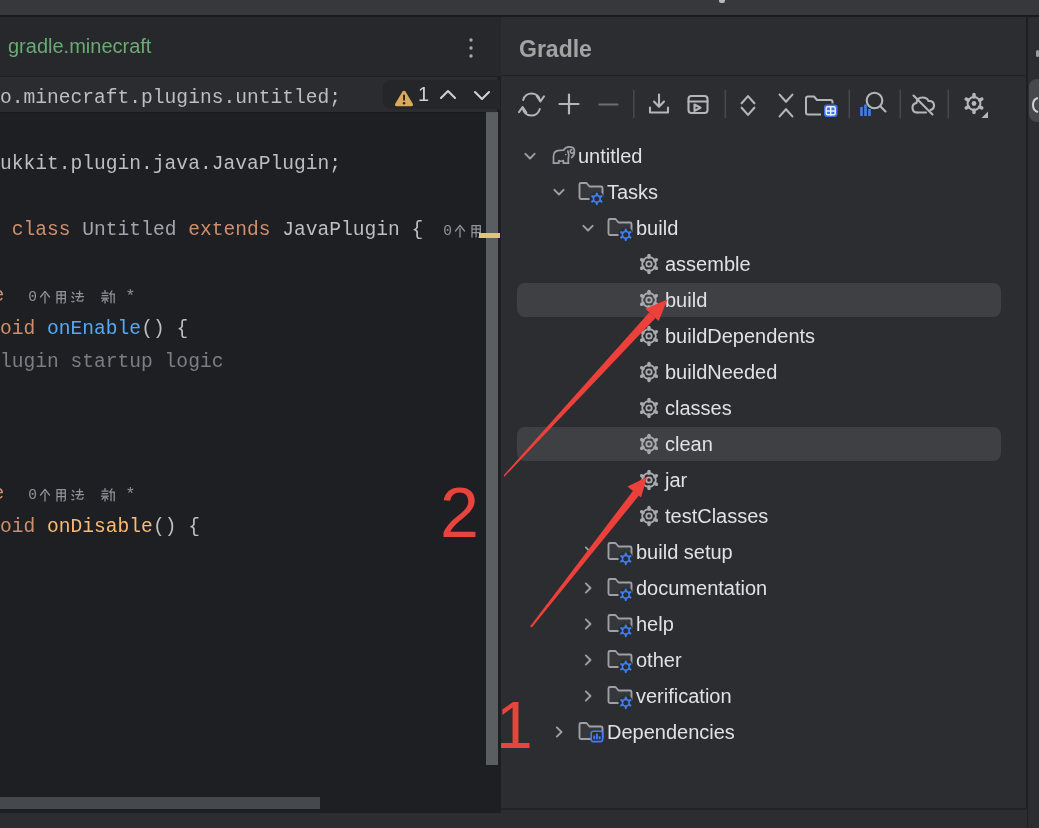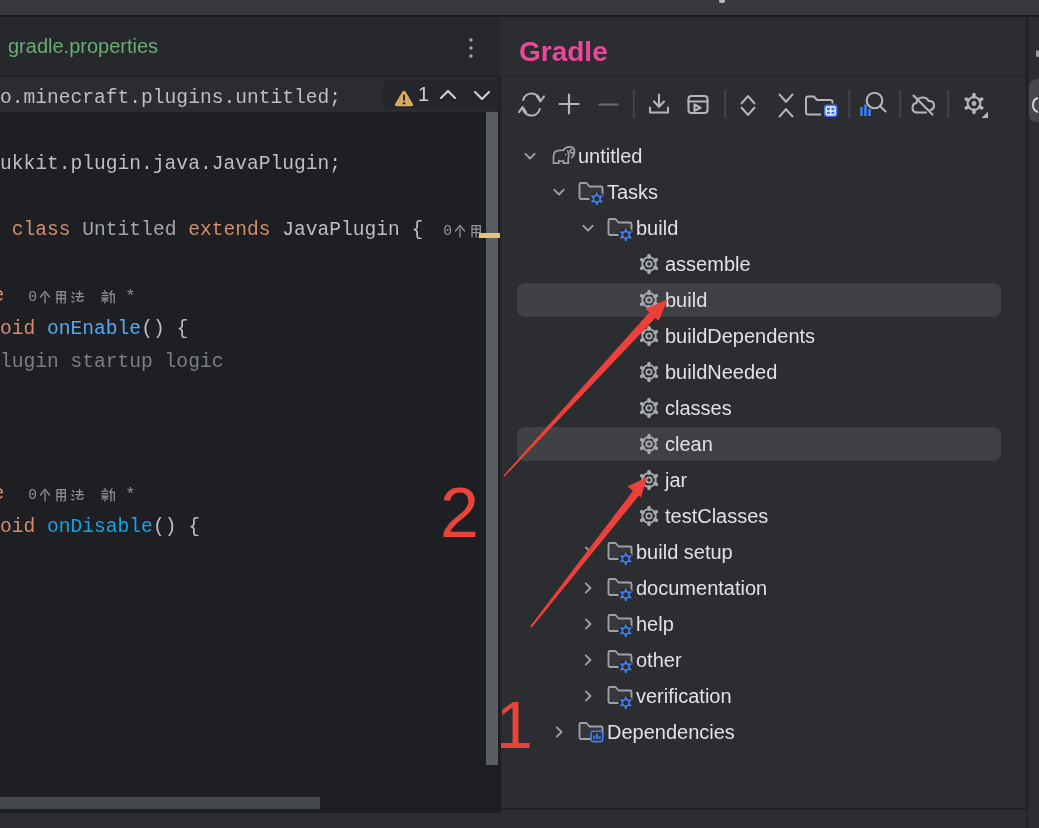--- a/index.html
+++ b/index.html
@@ -11,30 +11,30 @@
 </head>
 <body>
 
 <div class="abs" style="left:0;top:0;width:1039px;height:16px;background:#36383b;"></div>
 <div class="abs" style="left:719px;top:0;width:6px;height:3px;background:#b7b9bc;border-radius:0 0 2px 2px;"></div>
 <div class="abs" style="left:0;top:15px;width:1039px;height:2px;background:#1a1b1d;"></div>
 
 <div class="abs" style="left:0;top:17px;width:501px;height:59px;background:#26282b;"></div>
 <div class="abs" style="left:501px;top:17px;width:526px;height:59px;background:#2b2d30;"></div>
 <div class="abs" style="left:501px;top:75px;width:526px;height:1px;background:#222326;"></div>
-<div class="abs" style="left:8px;top:35px;color:#6aab73;font-size:20px;">gradle.properties</div>
+<div class="abs" style="left:8px;top:35px;color:#6aab73;font-size:20px;">gradle.minecraft</div>
 
 <svg class="abs" style="left:464px;top:35px;" width="14" height="26" viewBox="0 0 14 26">
  <g fill="#a7aaaf">
       <circle cx="7" cy="5" r="1.7"></circle>
       <circle cx="7" cy="13" r="1.7"></circle>
       <circle cx="7" cy="21" r="1.7"></circle>
     </g>
 </svg>
-<div class="abs" style="left:519px;top:36px;color:#ec4899;font-size:28px;font-weight:bold;">Gradle</div>
+<div class="abs" style="left:519px;top:36px;color:#a3a3a3;font-size:23px;font-weight:bold;">Gradle</div>
 
 <div class="abs" style="left:0;top:76px;width:500px;height:736px;background:#1e1f22;overflow:hidden;">
 
   <div class="abs" style="left:0;top:1px;width:497px;height:34.5px;background:#2a2c2f;"></div>
   <div class="abs" style="left:383px;top:4px;width:117px;height:28.5px;background:#242629;border-radius:8px 0 0 8px;"></div>
 
   <svg class="abs" style="left:394px;top:13.5px;" width="20" height="17" viewBox="0 0 20 17">
     <path d="M8.5,1.4 Q10,0.2 11.5,1.4 L18.8,13.7 Q19.7,16.2 17,16.2 L3,16.2 Q0.3,16.2 1.2,13.7 Z" fill="#d9a95c"></path>
     <rect x="9.1" y="4.6" width="1.9" height="6.2" rx="0.95" fill="#2a2520"></rect>
     <circle cx="10.05" cy="13.2" r="1.25" fill="#2a2520"></circle>
@@ -60,21 +60,21 @@
         </svg><span style="display:inline-block;width:14px;"></span><svg width="14" height="14" viewBox="0 0 14 14" style="vertical-align:-2.5px;margin-left:2px;">
           <path d="M4,0.5 V2 M1,3 H7 M1.2,5.5 H6.8 M0.5,8 H7.5 M4,8 V13 M2.6,9.5 L1.2,11.2 M5.4,9.5 L6.8,11.2 M11,0.8 Q9.6,3.4 8.6,4.2 M8.8,4.2 H13.6 M10,4.2 V12.8 M13.2,4.2 V12.8" fill="none" stroke="#8f949b" stroke-width="1.25" stroke-linecap="round"></path>
         </svg><span style="color:#8f949b;font-size:17px;"> *</span></div><div style="height:33px;"><span style="color:#cf8e6d">oid </span><span style="color:#56a8f5">onEnable</span><span style="color:#bcbec4">() {</span></div><div style="height:33px;"><span style="color:#7a7e85">lugin startup logic</span></div><div style="height:33px;">&nbsp;</div><div style="height:33px;">&nbsp;</div><div style="height:33px;">&nbsp;</div><div style="height:33px;"><span style="color:#cf8e6d;display:inline-block;margin-left:-7.5px;">e</span><span style="display:inline-block;width:24px;"></span><span style="color:#8f949b;font-size:14.5px;">0</span><svg width="14" height="14" viewBox="0 0 14 14" style="vertical-align:-2.5px;margin-left:2px;">
           <path d="M6,1.5 L1.5,7 M6,1.5 L10.5,7 M6,4.5 L6,13" fill="none" stroke="#8f949b" stroke-width="1.25" stroke-linecap="round"></path>
         </svg><svg width="14" height="14" viewBox="0 0 14 14" style="vertical-align:-2.5px;margin-left:2px;">
           <path d="M2,1.5 H10.3 V11.5 Q10.3,13 8.8,13 M2,1.5 V13 M2,5 H10.3 M2,8.6 H10.3 M6.1,1.5 V13" fill="none" stroke="#8f949b" stroke-width="1.25" stroke-linecap="round"></path>
         </svg><svg width="14" height="14" viewBox="0 0 14 14" style="vertical-align:-2.5px;margin-left:2px;">
           <path d="M1.5,2.5 L3,4 M1,6.5 L2.5,8 M0.8,11.5 Q2.2,12.3 3,11.2 M8.6,1 V6.5 M5.6,3.5 H11.6 M4.6,6.5 H12.6 M8.6,6.5 L6,10.5 M6,10.5 Q8.5,11.8 11.5,10.8 L12,9.5" fill="none" stroke="#8f949b" stroke-width="1.25" stroke-linecap="round"></path>
         </svg><span style="display:inline-block;width:14px;"></span><svg width="14" height="14" viewBox="0 0 14 14" style="vertical-align:-2.5px;margin-left:2px;">
           <path d="M4,0.5 V2 M1,3 H7 M1.2,5.5 H6.8 M0.5,8 H7.5 M4,8 V13 M2.6,9.5 L1.2,11.2 M5.4,9.5 L6.8,11.2 M11,0.8 Q9.6,3.4 8.6,4.2 M8.8,4.2 H13.6 M10,4.2 V12.8 M13.2,4.2 V12.8" fill="none" stroke="#8f949b" stroke-width="1.25" stroke-linecap="round"></path>
-        </svg><span style="color:#8f949b;font-size:17px;"> *</span></div><div style="height:33px;"><span style="color:#cf8e6d">oid </span><span style="color:#0ea5e9">onDisable</span><span style="color:#bcbec4">() {</span></div></div>
+        </svg><span style="color:#8f949b;font-size:17px;"> *</span></div><div style="height:33px;"><span style="color:#cf8e6d">oid </span><span style="color:#fdba74">onDisable</span><span style="color:#bcbec4">() {</span></div></div>
 
   <div class="abs" style="left:0;top:36px;width:497px;height:1px;background:#191a1c;"></div>
 
   <div class="abs" style="left:486px;top:36px;width:11.5px;height:653px;background:rgba(165,170,176,0.45);"></div>
 
   <div class="abs" style="left:479px;top:157px;width:21px;height:5px;background:#e5c477;"></div>
 
   <div class="abs" style="left:0;top:721px;width:320px;height:12px;background:#45484c;"></div>
 </div>
 

